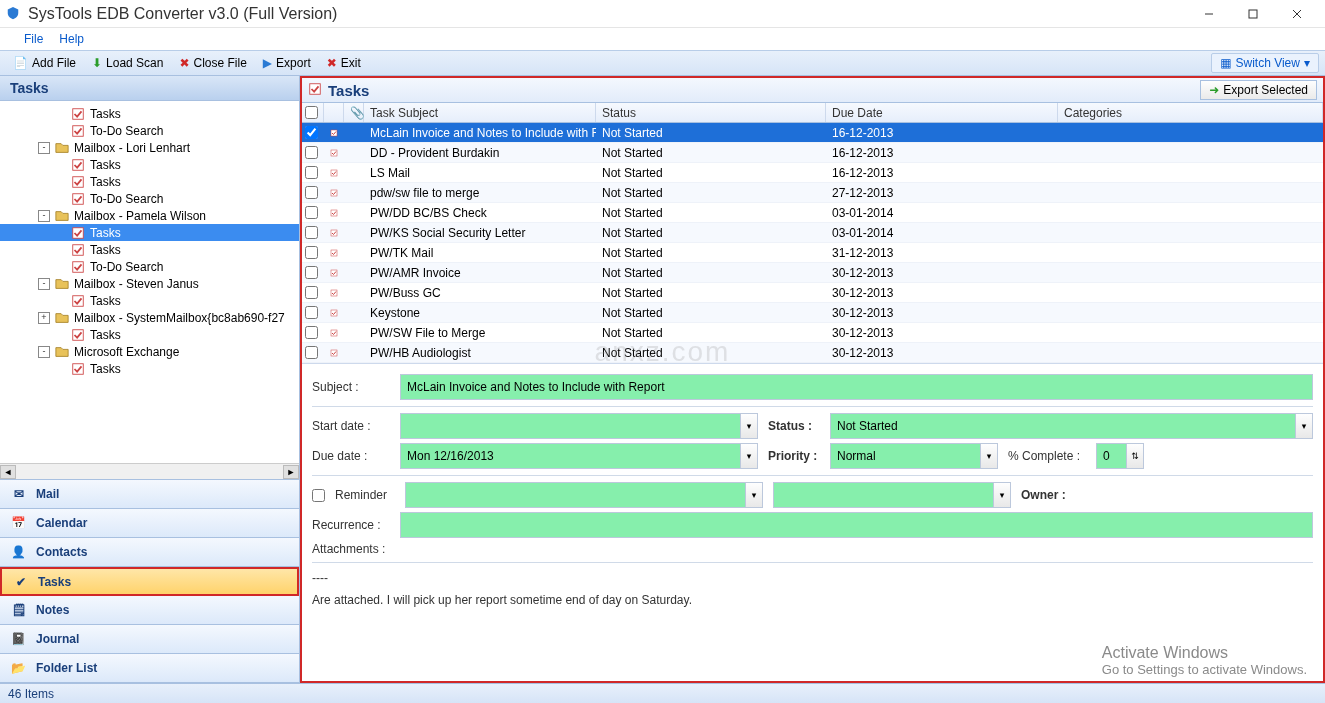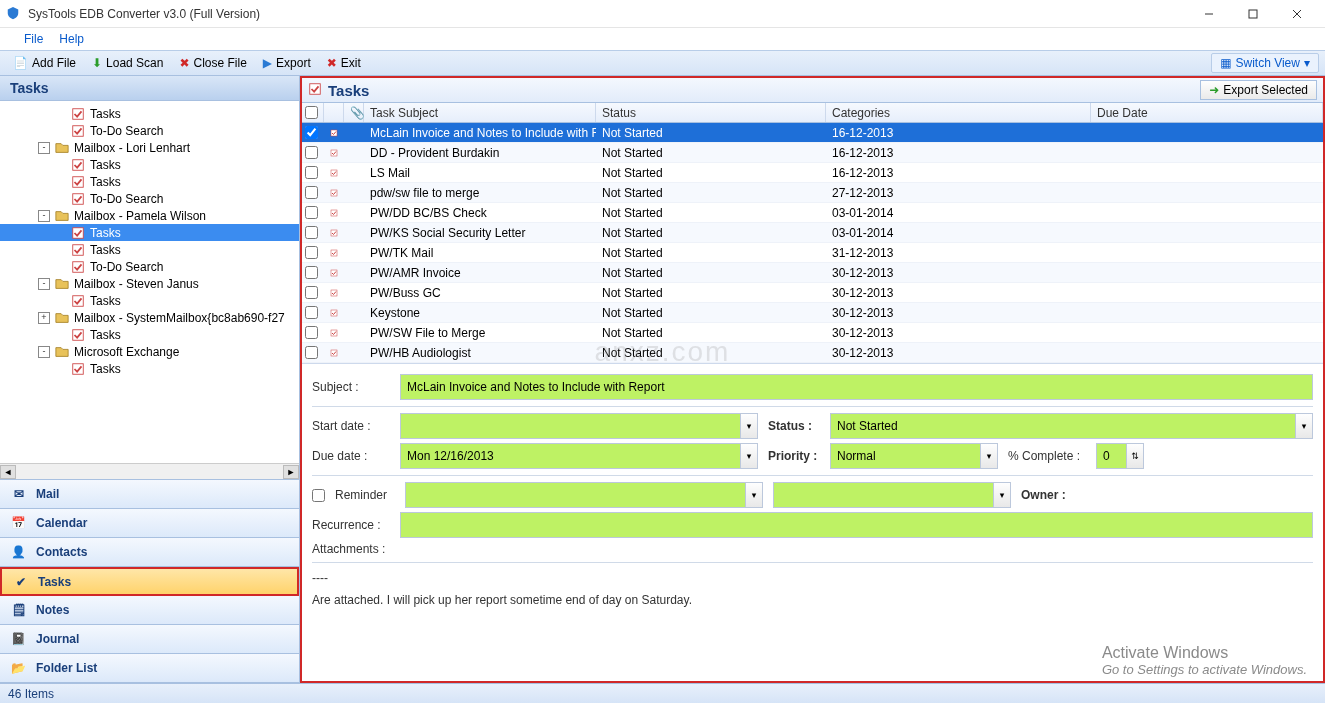--- a/index.html
+++ b/index.html
@@ -1,19 +1,19 @@
 <!DOCTYPE html>
 <html><head>
 <meta charset="utf-8">
 <style>
 * { margin: 0; padding: 0; box-sizing: border-box; font-family: "Segoe UI", Tahoma, sans-serif; font-size: 12px; }
 body { background: #fff; width: 1325px; height: 703px; overflow: hidden; display: flex; flex-direction: column; }
 .titlebar { height: 28px; display: flex; align-items: center; padding: 0 6px; background: #fff; border-bottom: 1px solid #e5e5e5; }
 .titlebar .app-icon { width: 16px; height: 16px; margin-right: 6px; }
-.titlebar .title { flex: 1; font-size: 12px; color: #333; }
+.titlebar .title { flex: 1; font-size: 16px; color: #333; }
 .titlebar .win-btn { width: 44px; height: 28px; display: flex; align-items: center; justify-content: center; cursor: pointer; }
 .menubar { height: 22px; display: flex; align-items: center; padding: 0 24px; gap: 16px; background: #fff; }
 .menubar .menu-item { color: #0a5bcc; cursor: pointer; }
 .toolbar { height: 26px; background: linear-gradient(#e8f0fb,#d6e4f7); border-top: 1px solid #b8cde8; border-bottom: 1px solid #a8c0e0; display: flex; align-items: center; padding: 0 6px; gap: 2px; }
 .toolbar .tb-btn { display: flex; align-items: center; gap: 4px; padding: 2px 6px; cursor: pointer; border: 1px solid transparent; border-radius: 2px; }
 .toolbar .spacer { flex: 1; }
 .toolbar .switch-view { color: #0a5bcc; padding: 2px 8px; display:flex; align-items:center; gap:4px; cursor:pointer; border:1px solid #b8cde8; border-radius:2px; background:#eaf2fd; }
 .content { flex: 1; display: flex; min-height: 0; }
 .left-pane { width: 300px; display: flex; flex-direction: column; border-right: 1px solid #a8c0e0; background: #fff; }
 .pane-header { background: linear-gradient(#d9e6f7,#b9d0ee); color: #1a3f7a; font-weight: bold; font-size: 14px; padding: 4px 10px; border-bottom: 1px solid #a8c0e0; }
@@ -46,30 +46,30 @@
 .grid-body { flex: 0 0 auto; max-height: 260px; overflow-y: auto; }
 .grid-row { display: flex; height: 20px; align-items: center; border-bottom: 1px solid #eef2f9; cursor: pointer; }
 .grid-row:nth-child(even) { background: #f6f9fe; }
 .grid-row.selected { background: #1e6fd8; color: #fff; }
 .grid-row .cell { padding: 0 6px; overflow: hidden; text-overflow: ellipsis; white-space: nowrap; display:flex; align-items:center; }
 .grid-row input[type=checkbox] { margin: 0; }
 .detail { flex: 1; padding: 6px 10px; overflow: auto; background: #fff; border-top: 1px solid #cdd9ec; }
 .detail-row { display: flex; align-items: center; gap: 10px; margin: 4px 0; }
 .detail-row label { min-width: 78px; color: #333; }
 .detail-row .label-sm { min-width: 52px; font-weight: bold; }
-.detail-row input[type=text], .detail-row .field { border: 1px solid #bcc8dc; height: 22px; padding: 12px 6px; background: #bef264; }
+.detail-row input[type=text], .detail-row .field { border: 1px solid #bcc8dc; height: 22px; padding: 12px 6px; background: #86efac; }
 .detail-row .combo { display: flex; }
 .detail-row .combo input { border-right: none; }
 .detail-row .combo .drop { width: 18px; border: 1px solid #bcc8dc; background: linear-gradient(#fefefe,#e8e8e8); display:flex; align-items:center; justify-content:center; font-size:9px; cursor:pointer; }
 .hr { border: none; border-top: 1px solid #d0dae8; margin: 6px 0; }
 .body-text { margin-top: 8px; color: #333; }
 .statusbar { height: 20px; background: linear-gradient(#e8f0fb,#d6e4f7); border-top: 1px solid #a8c0e0; display: flex; align-items: center; padding: 3px 8px; color: #1a3f7a; }
 .activate-win { position: absolute; right: 18px; bottom: 26px; text-align: left; color: #8a8a8a; pointer-events: none; }
 .activate-win .t1 { font-size: 16px; }
-.activate-win .t2 { font-size: 13px; font-style: italic; }
+.activate-win .t2 { font-size: 13px; }
 .ico-svg { width:14px; height:14px; }
 .watermark { position:absolute; left:50%; top:50%; transform:translate(-50%,-50%); font-size:28px; color:rgba(150,150,150,0.25); pointer-events:none; letter-spacing:2px; }
 </style>
 </head>
 <body>
 
 <div class="titlebar">
   <span class="app-icon">
     <svg viewBox="0 0 16 16" class="ico-svg">
         <path fill="#2a7ad4" d="M8 1l6 3v4c0 4-3 6-6 7-3-1-6-3-6-7V4z"></path>
@@ -339,22 +339,22 @@
         </div>
     </div>
     <div class="grid-header">
       <div class="col col-chk">
           <input type="checkbox" style="">
         </div>
       <div class="col col-flag"></div>
       <div class="col col-att">📎</div>
       <div class="col col-subject">Task Subject</div>
       <div class="col col-status">Status</div>
+      <div class="col col-due">Due Date</div>
       <div class="col col-cat">Categories</div>
-      <div class="col col-due">Due Date</div>
     </div>
     <div class="grid-body" id="grid-body">
         <div class="grid-row selected">
           <div class="cell col-chk">
             <input type="checkbox" checked="" style="">
           </div>
           <div class="cell col-flag">
             <svg class="ico-svg" viewBox="0 0 16 16">
               <rect x="2" y="2" width="12" height="12" fill="#fff" stroke="#c44"></rect>
               <path d="M4 8l3 3 5-6" stroke="#c44" fill="none" stroke-width="2"></path>

